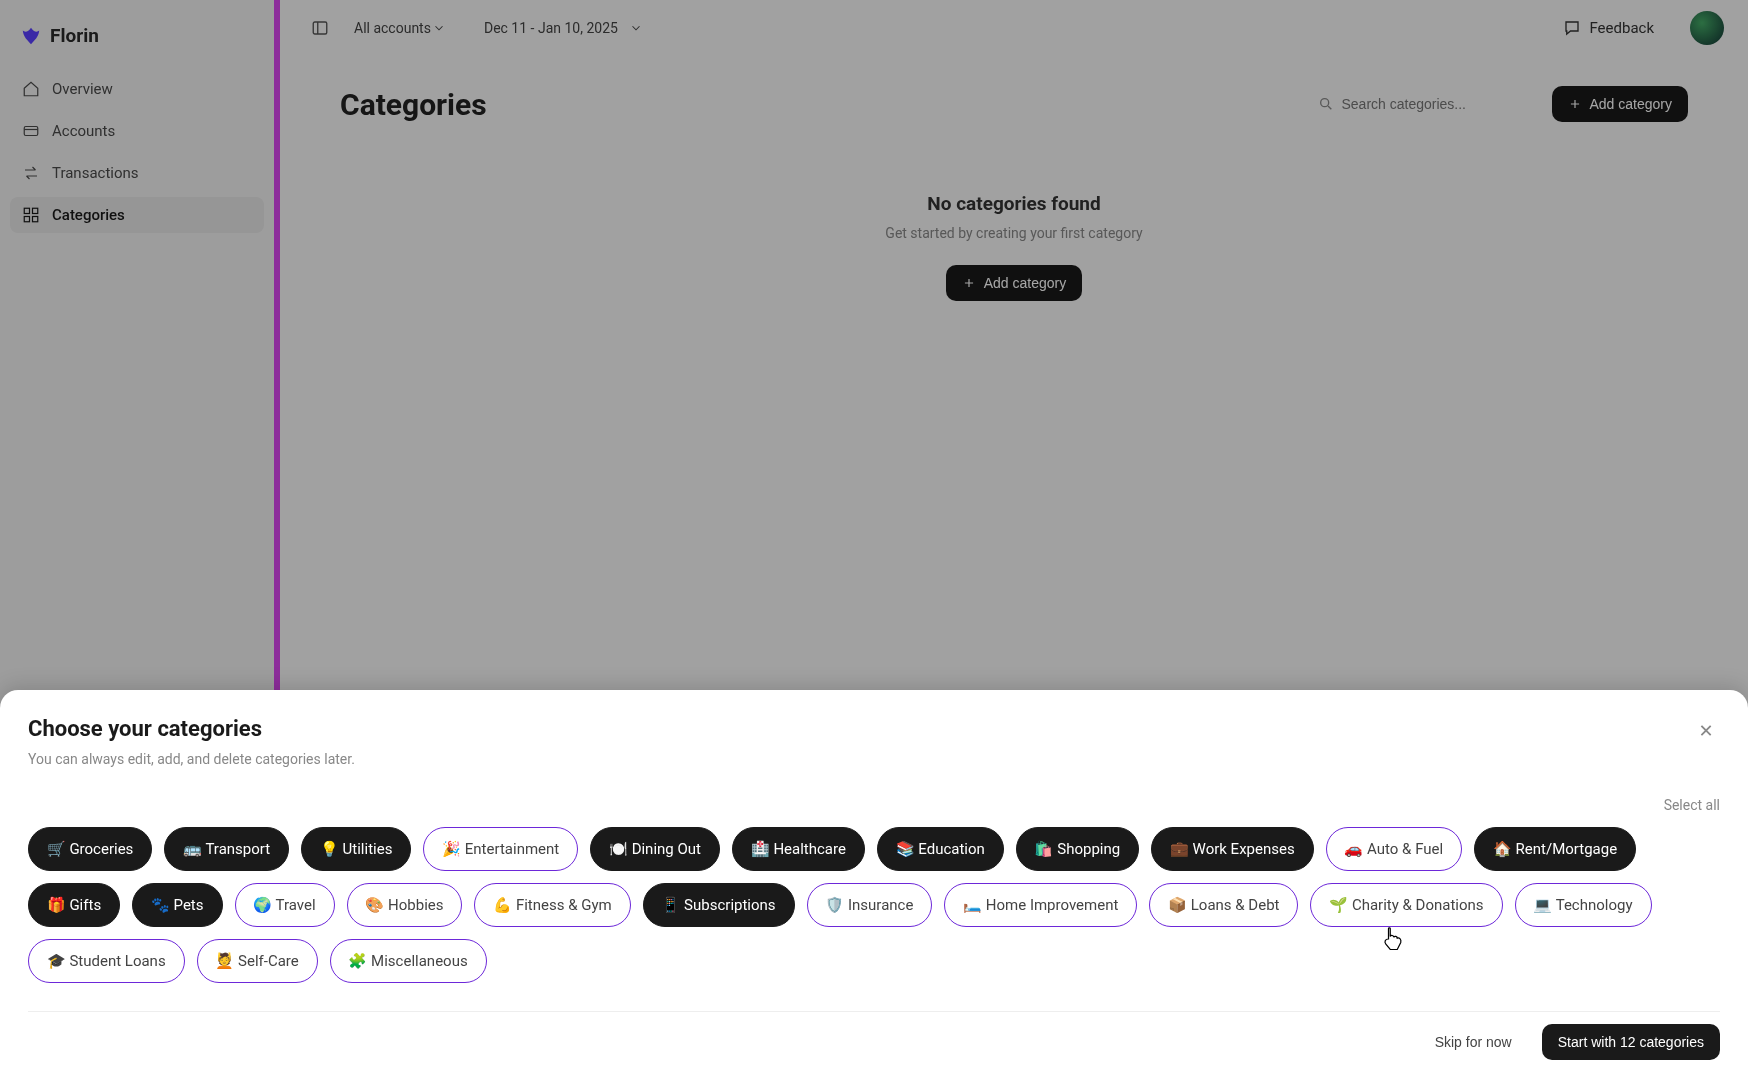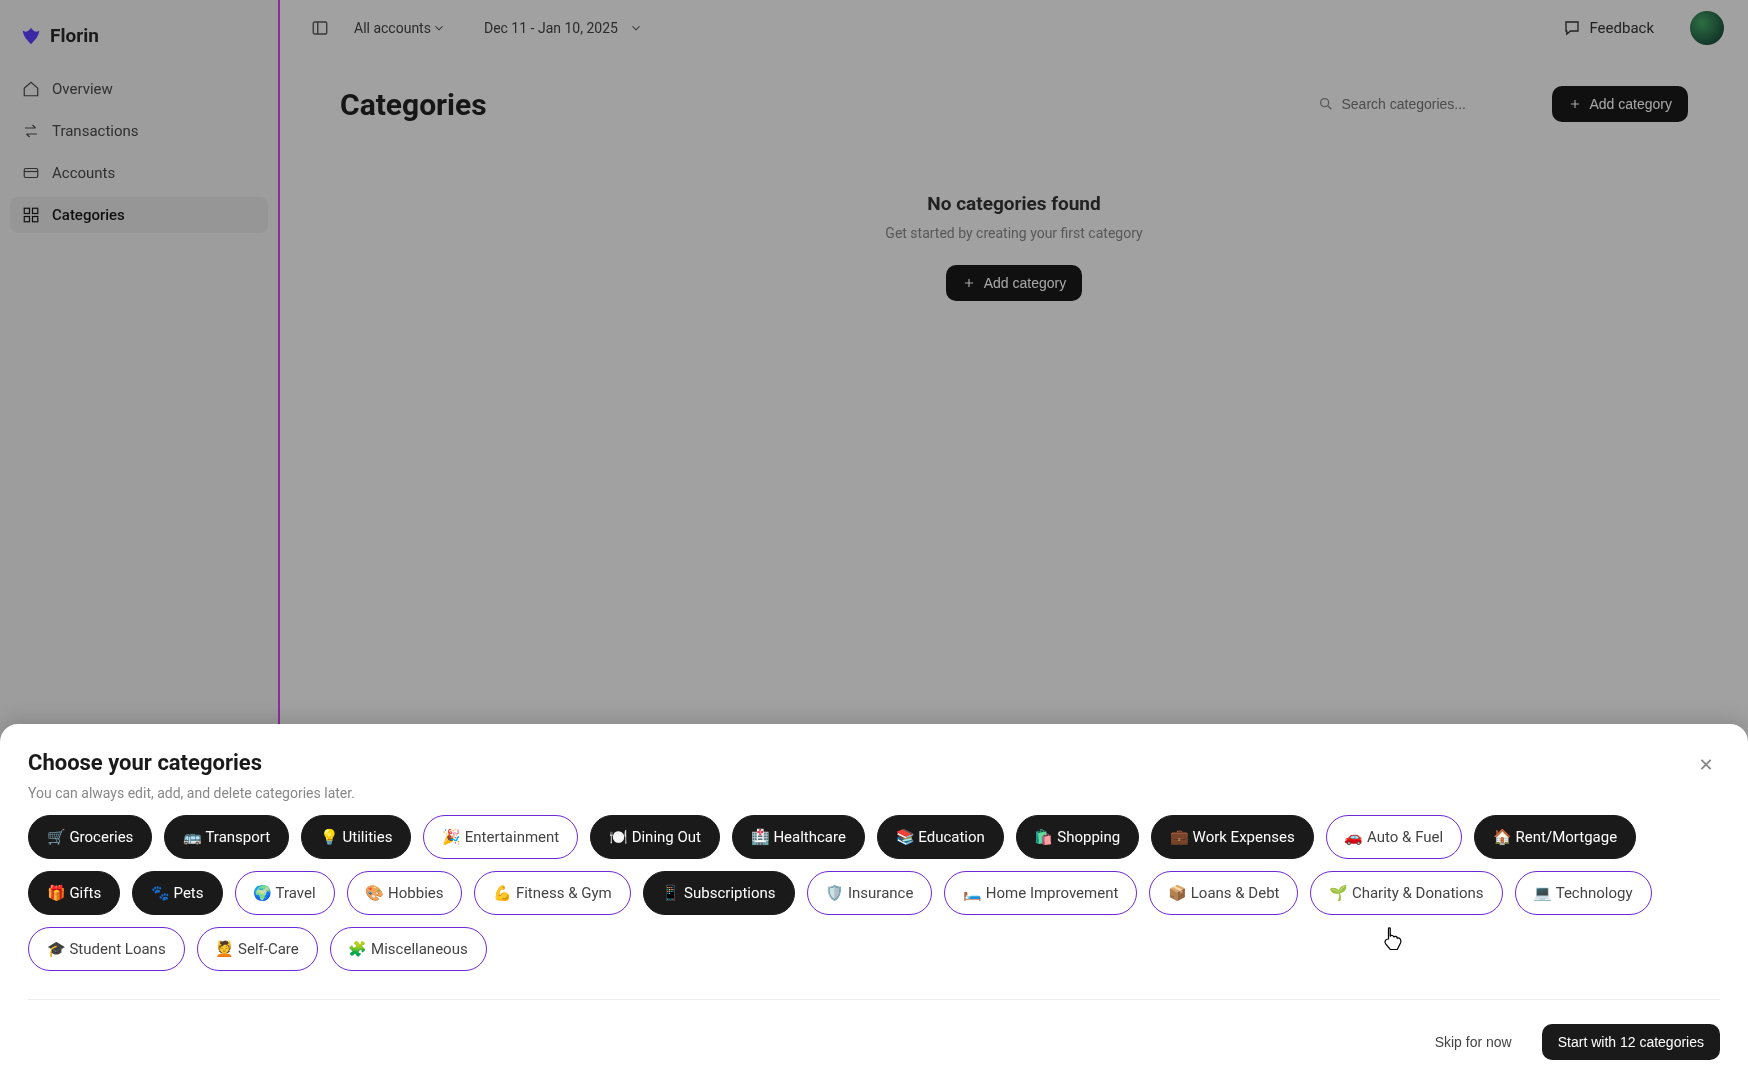--- a/index.html
+++ b/index.html
@@ -18,21 +18,21 @@
   }
   .app-shell {
     display: flex;
     width: 100%;
     height: 100%;
   }
   
   .sidebar {
     width: 280px;
     background: #f2f2f2;
-    border-right: 2px solid #d946ef;
+    border-right: 6px solid #d946ef;
     padding: 16px 10px;
     display: flex;
     flex-direction: column;
     gap: 6px;
   }
   .brand {
     display: flex;
     align-items: center;
     gap: 8px;
     padding: 8px 10px 18px;
@@ -272,21 +272,21 @@
     background: #1a1a1a;
     border-color: #1a1a1a;
     color: #fff;
   }
   .sheet-footer {
     margin-top: 28px;
     display: flex;
     justify-content: flex-end;
     gap: 14px;
     border-top: 1px solid #eee;
-    padding-top: 24px;
+    padding-top: 12px;
   }
   
   .cursor-hand {
     position: absolute;
     width: 28px;
     height: 28px;
     pointer-events: none;
     z-index: 1000;
   }
 </style>
@@ -304,30 +304,30 @@
     </div>
 
     <div class="nav-item">
       <svg class="nav-icon" viewBox="0 0 24 24">
           <path d="M3 11 L12 3 L21 11 V21 H3 Z" stroke-width="1.6"></path>
         </svg>
       <span>Overview</span>
     </div>
     <div class="nav-item">
       <svg class="nav-icon" viewBox="0 0 24 24">
-          <path d="M4 8 H18 M18 8 L14 4 M20 16 H6 M6 16 L10 20" stroke-width="1.6"></path>
-        </svg>
-      <span>Transactions</span>
-    </div>
-    <div class="nav-item">
-      <svg class="nav-icon" viewBox="0 0 24 24">
           <rect x="3" y="6" width="18" height="12" rx="2" stroke-width="1.6"></rect>
           <path d="M3 10 H21" stroke-width="1.6"></path>
         </svg>
       <span>Accounts</span>
+    </div>
+    <div class="nav-item">
+      <svg class="nav-icon" viewBox="0 0 24 24">
+          <path d="M4 8 H18 M18 8 L14 4 M20 16 H6 M6 16 L10 20" stroke-width="1.6"></path>
+        </svg>
+      <span>Transactions</span>
     </div>
     <div class="nav-item active">
       <svg class="nav-icon" viewBox="0 0 24 24">
           <rect x="3" y="3" width="7" height="7" stroke-width="1.6"></rect>
           <rect x="14" y="3" width="7" height="7" stroke-width="1.6"></rect>
           <rect x="3" y="14" width="7" height="7" stroke-width="1.6"></rect>
           <rect x="14" y="14" width="7" height="7" stroke-width="1.6"></rect>
         </svg>
       <span>Categories</span>
     </div>
@@ -403,20 +403,23 @@
   <div class="sheet-header">
     <div>
       <div class="sheet-title">Choose your categories</div>
       <div class="sheet-sub">You can always edit, add, and delete categories later.</div>
     </div>
     <div class="close-btn">
       <span>✕</span>
     </div>
   </div>
 
+  <div class="sheet-selectall">
+    <span>Select all</span>
+  </div>
 
   <div class="chips" id="chips-container">
 
   <div class="chip selected">🛒 Groceries</div>
       <div class="chip selected">🚌 Transport</div>
       <div class="chip selected">💡 Utilities</div>
       <div class="chip">🎉 Entertainment</div>
       <div class="chip selected">🍽️ Dining Out</div>
       <div class="chip selected">🏥 Healthcare</div>
       <div class="chip selected">📚 Education</div>

